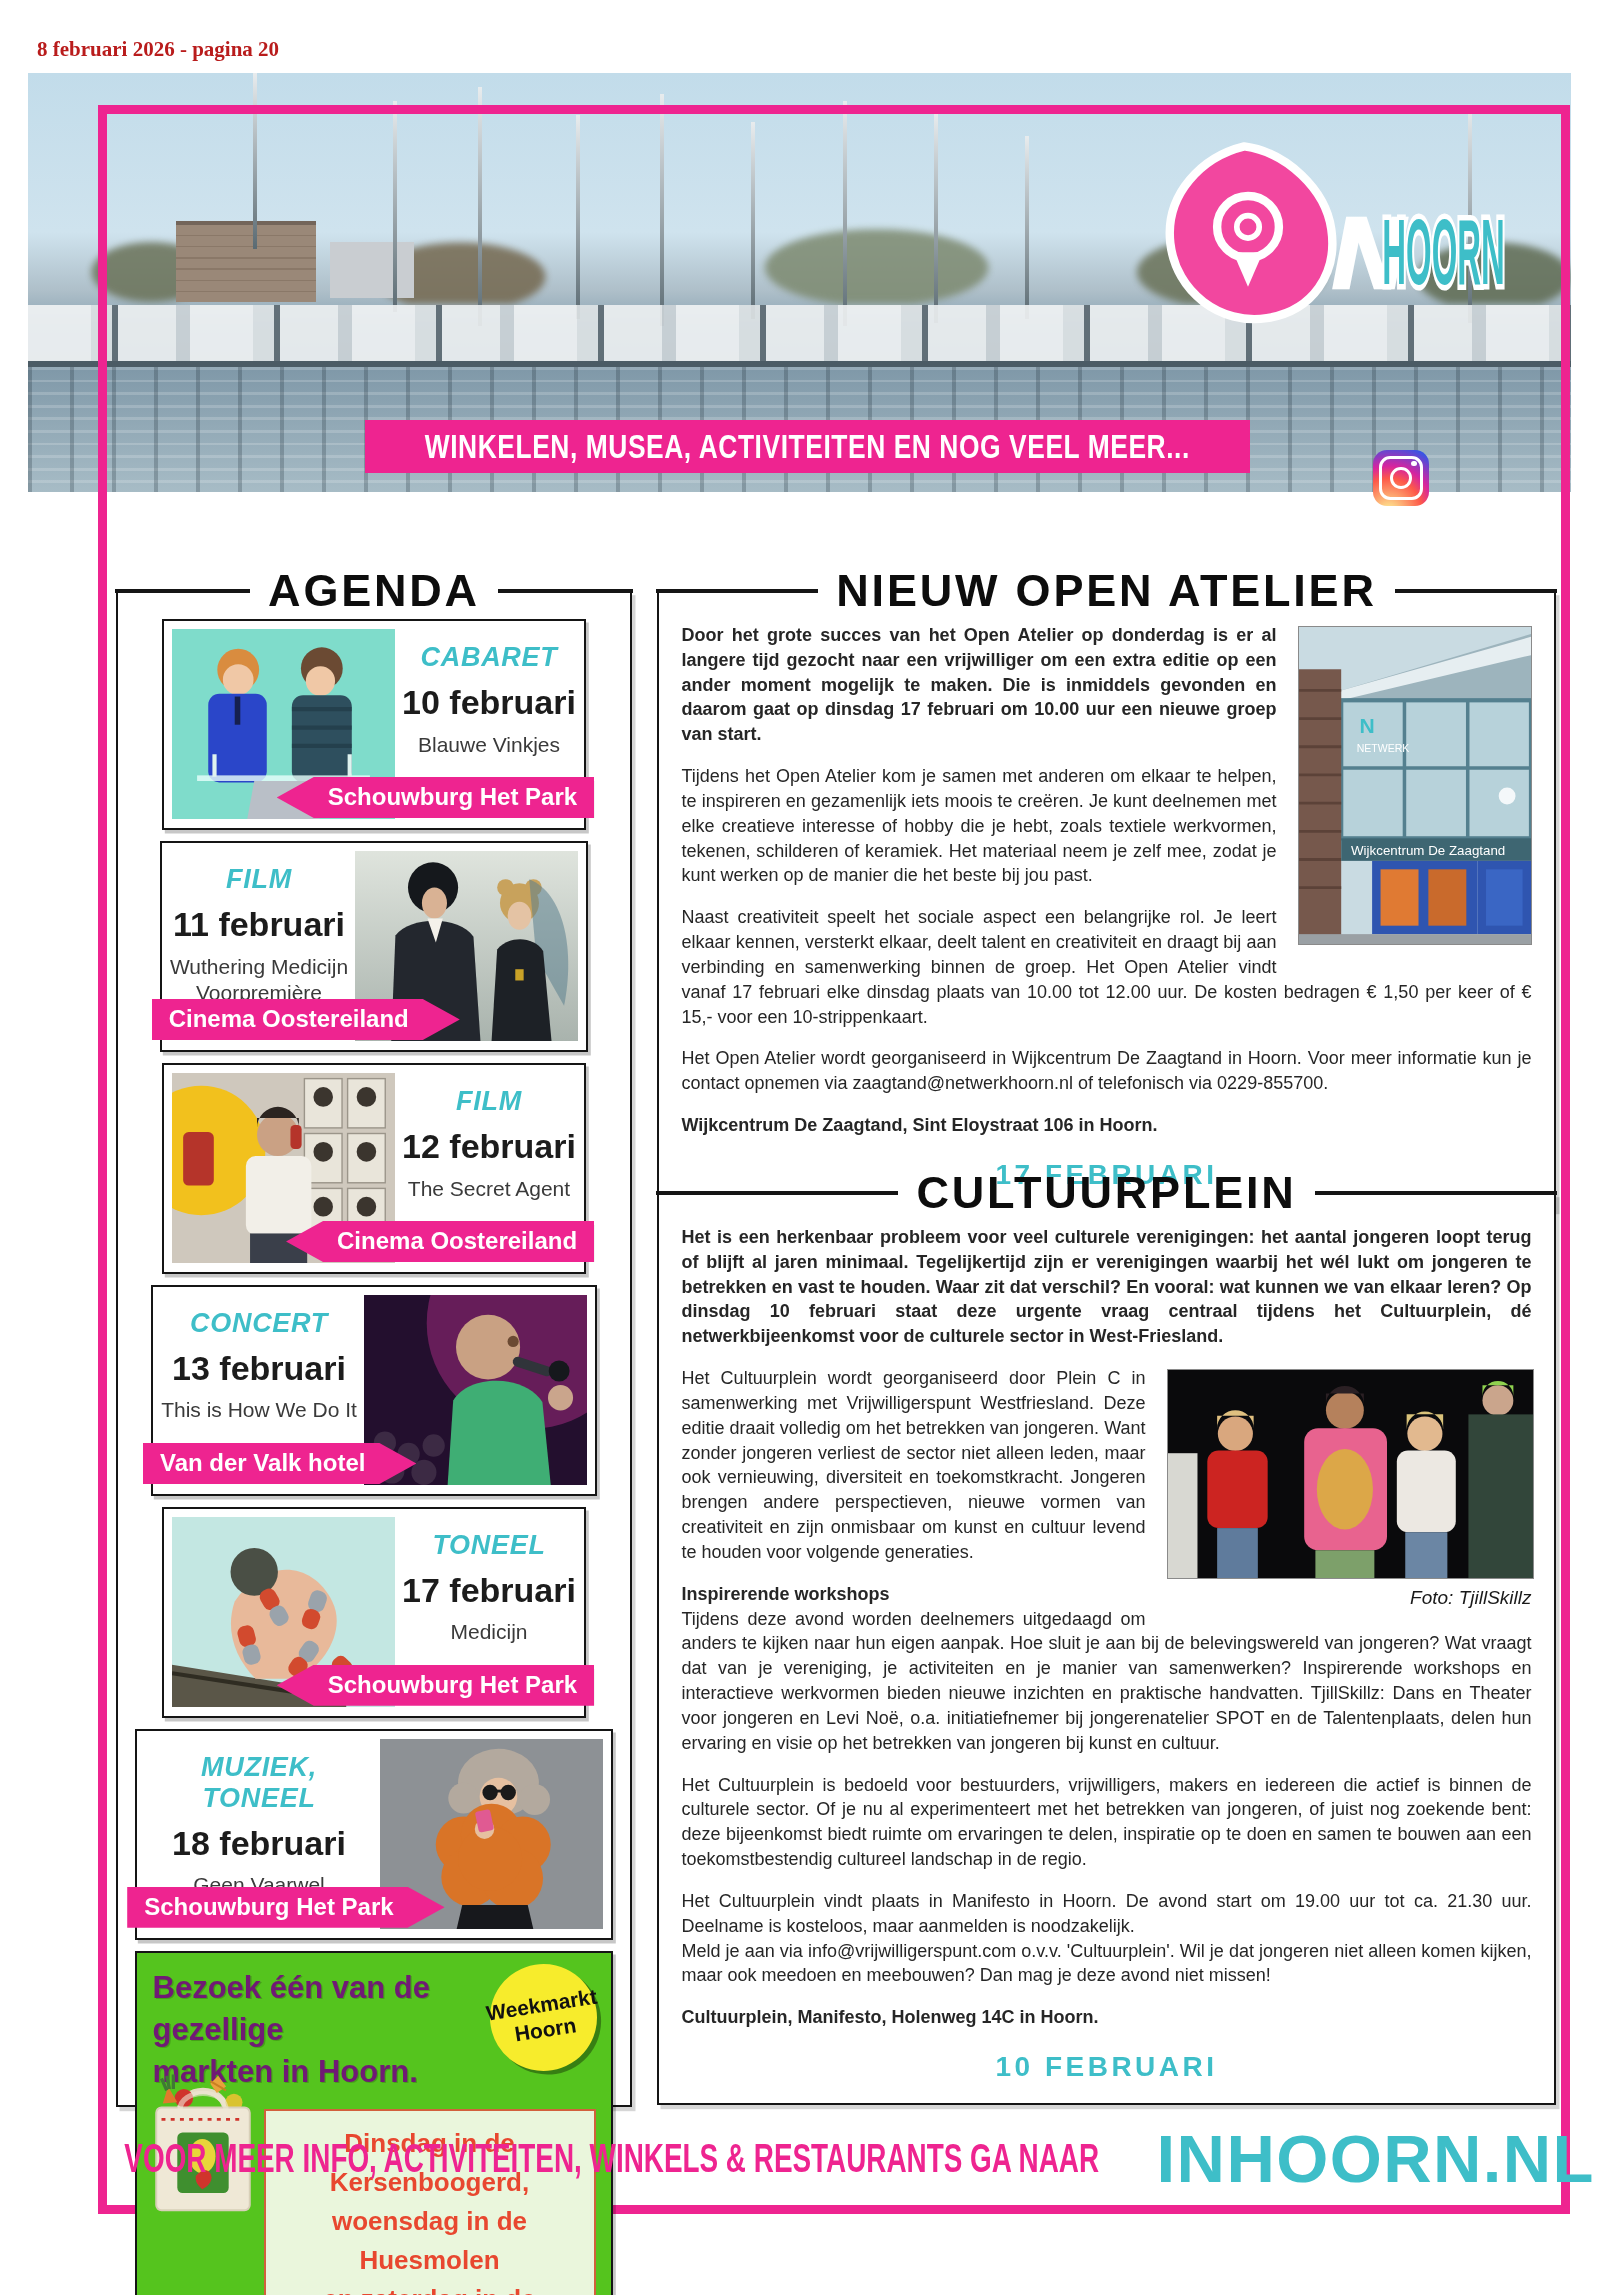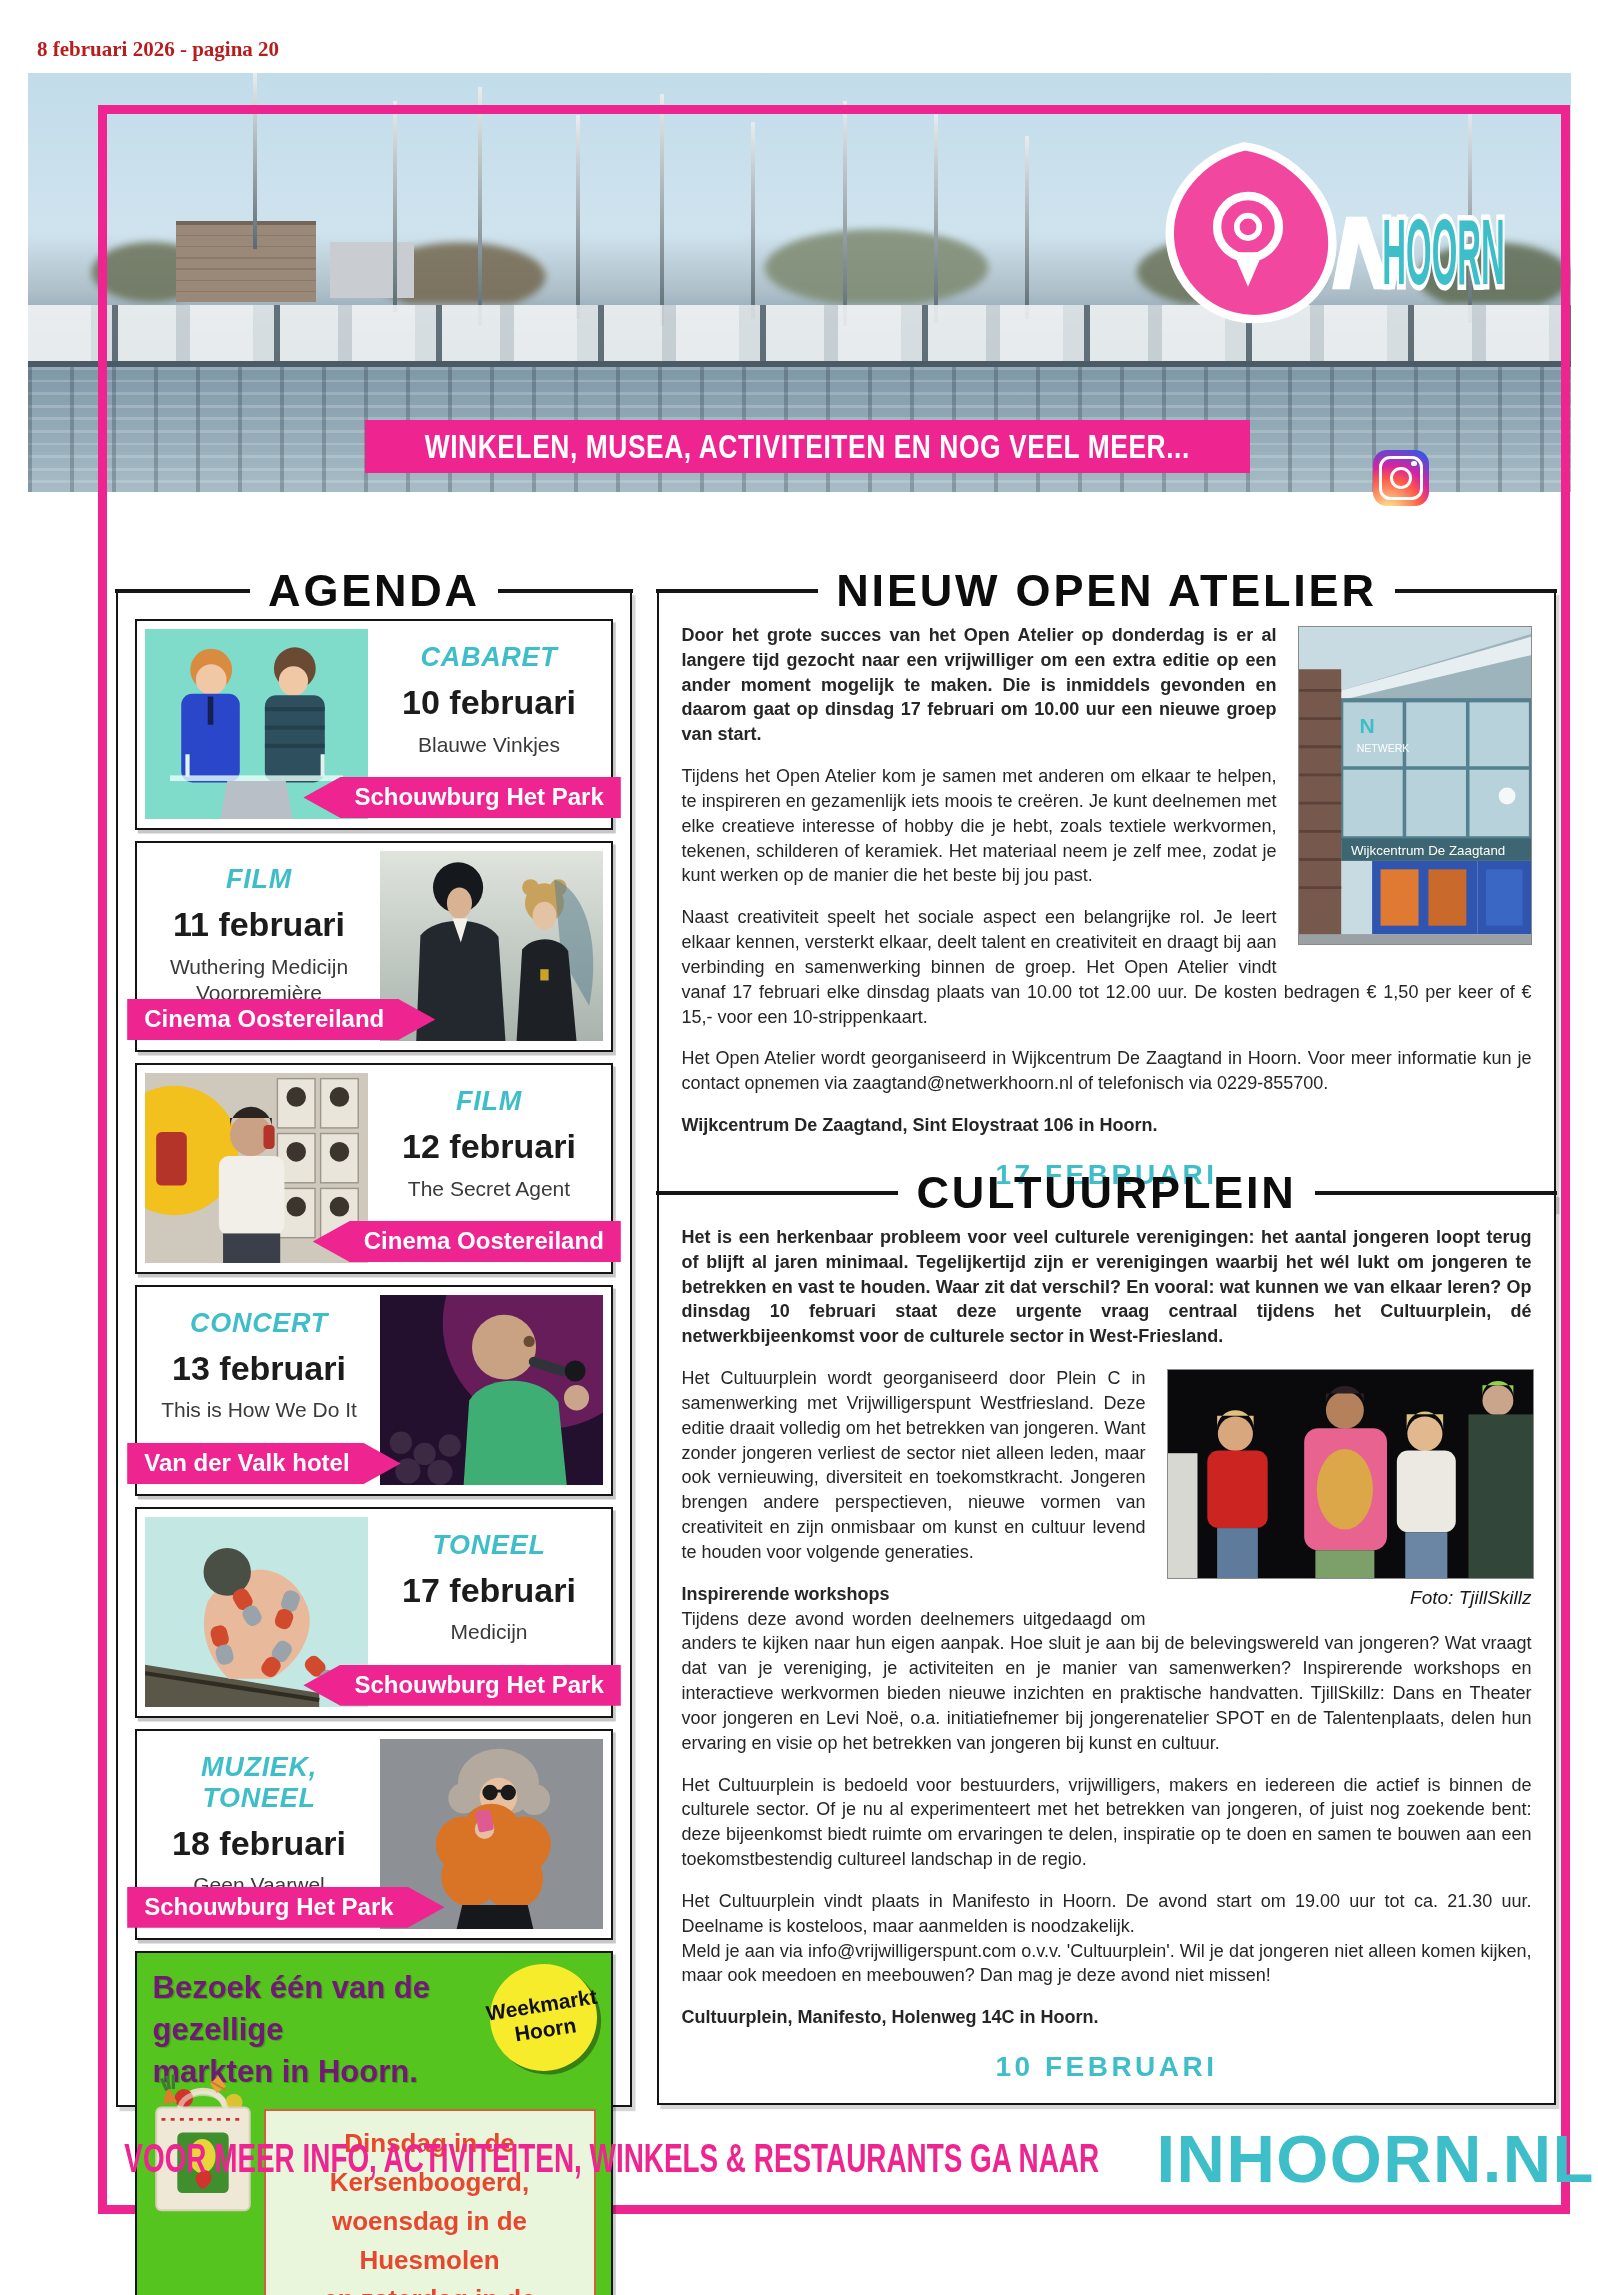--- a/index.html
+++ b/index.html
@@ -43,21 +43,21 @@
   .tagline span{display:inline-block;color:#fff;font-weight:700;font-size:33px;letter-spacing:0.7px;
     white-space:nowrap;transform:scaleX(.8);}
   
   .insta{position:absolute;left:1373px;top:450px;width:56px;height:56px;border-radius:14px;
     background:radial-gradient(circle at 28% 110%,#fdf497 0%,#fd5949 45%,#d6249f 62%,#285AEB 95%);}
   .insta .sq{position:absolute;left:6.3px;top:6.3px;right:6.3px;bottom:6.3px;border:3.5px solid #fff;border-radius:11.2px;}
   .insta .circ{position:absolute;left:17px;top:17px;width:15.5px;height:15.5px;border:3.5px solid #fff;border-radius:50%;}
   .insta .dot{position:absolute;right:12px;top:10.5px;width:5.6px;height:5.6px;background:#fff;border-radius:50%;}
   
   .nbox{position:absolute;background:#fff;border:2.8px solid #151515;border-top:none;
-    box-shadow:3.5px 4.2px 0 rgba(0,0,0,.16);}
+    box-shadow:3.5px 4.2px 0 rgba(0,0,0,.16);align-items:center;}
   .boxhead{position:absolute;left:-2.8px;right:-2.8px;top:0;transform:translateY(-50%);
     display:flex;align-items:center;gap:18px;}
   .boxhead .hl{flex:1;height:3.5px;background:#151515;}
   .boxhead .ht{font-weight:700;font-size:45px;letter-spacing:2.8px;color:#0d0d0d;
     font-stretch:condensed;white-space:nowrap;}
   
   .agenda{left:116px;top:591px;width:516px;height:1516px;box-sizing:border-box;
     padding:28px 17px 14px;display:flex;flex-direction:column;gap:11.2px;}
   .card{flex:none;height:190px;border:2.1px solid #151515;box-shadow:2.8px 3.5px 0 rgba(0,0,0,.22);
     display:flex;position:relative;padding:8.4px;gap:7px;background:#fff;}

